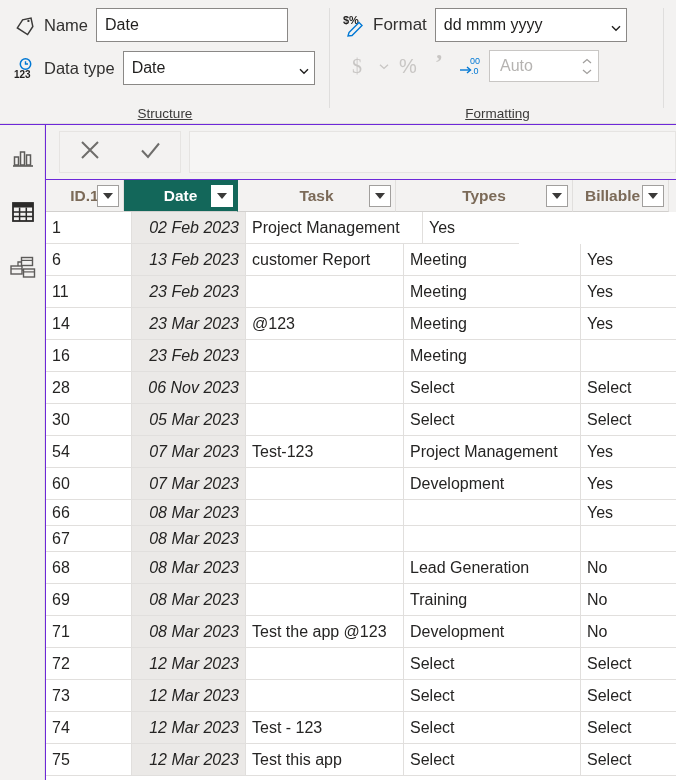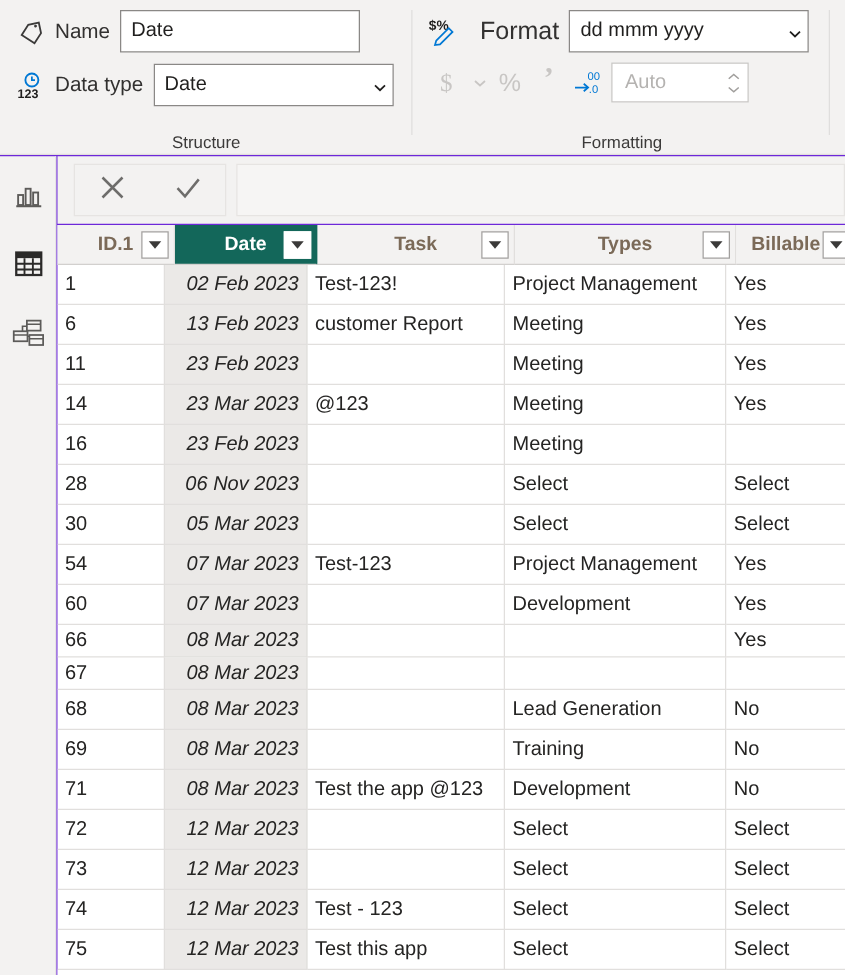--- a/index.html
+++ b/index.html
@@ -14,21 +14,21 @@
 
   
   .ribbon {
     position: absolute; left:0; top:0; width:676px; height:124px;
     background:#f3f2f1;
     border-bottom:1px solid #e1dfdd;
   }
   .ribbon-group { position:absolute; top:0; height:124px; }
   .group-label {
     position:absolute; bottom:3px; width:100%; text-align:center;
-    font-size:13.5px; color:#3b3a39;
+    font-size:13.5px; color:#3b3a39;text-decoration:underline;
   }
   .group-sep {
     position:absolute; top:8px; width:1px; height:100px; background:#dfdedd;
   }
 
   
   #grp-structure { left:0; width:330px; }
   .fld-row { position:absolute; display:flex; align-items:center; }
   #row-name { left:10px; top:8px; }
   #row-type { left:10px; top:51px; }
@@ -45,21 +45,21 @@
   }
   #name-input { width:192px; }
   #type-select {
     width:192px; justify-content:space-between; padding-right:6px;
   }
   .chev { width:10px; height:10px; }
 
   
   #grp-formatting { left:331px; width:333px; }
   #fmt-row1 { position:absolute; left:10px; top:8px; display:flex; align-items:center; }
-  #fmt-label { font-size:20px; color:#323130; margin-left:13px; white-space:nowrap; }
+  #fmt-label { font-size:17px; color:#323130; margin-left:2px; white-space:nowrap; }
   #fmt-select {
     margin-left:8px; width:192px; height:34px; background:#fff; border:1px solid #8a8886;
     display:flex; align-items:center; justify-content:space-between;
     padding:0 6px 0 8px; font-size:16px; color:#201f1e;
   }
   #fmt-row2 { position:absolute; left:12px; top:50px; display:flex; align-items:center; }
   .fmt-btn {
     width:32px; height:32px; display:flex; align-items:center; justify-content:center;
     color:#c8c6c4;
   }
@@ -132,21 +132,21 @@
     flex:0 0 auto; overflow:hidden; white-space:nowrap;
   }
   .cell.c-id   { width:86px; justify-content:flex-start; }
   .cell.c-date {
     width:114px; justify-content:flex-end; font-style:italic;
     background:#ebe9e7; 
   }
   .cell.c-task { width:158px; }
   .cell.c-type { width:177px; }
   .cell.c-bill { width:96px; border-right:none; }
-  .hdr-cell.c-id{width:94px;} .hdr-cell.c-date{width:114px;}
+  .hdr-cell.c-id{width:78px;} .hdr-cell.c-date{width:114px;}
   .hdr-cell.c-task{width:158px;text-align:right;} .hdr-cell.c-type{width:177px;}
   .hdr-cell.c-bill{width:96px; justify-content:flex-start; padding-left:12px;}
   .grid-tail { height:40px; background:#fff; border-bottom:1px solid #e1dfdd;}
 </style>
 </head>
 <body>
 
 <div id="app">
 
   <div class="ribbon">
@@ -343,21 +343,20 @@
           <span>Billable</span>
           <span class="filter-btn">
             <span class="tri"></span>
           </span>
         </div>
       </div>
     <div id="rows-container">
         <div class="row">
           <div class="cell c-id">1</div>
           <div class="cell c-date">02 Feb 2023</div>
-          <div class="cell c-task">Test-123!</div>
           <div class="cell c-type">Project Management</div>
           <div class="cell c-bill">Yes</div>
         </div>
         <div class="row">
           <div class="cell c-id">6</div>
           <div class="cell c-date">13 Feb 2023</div>
           <div class="cell c-task">customer Report</div>
           <div class="cell c-type">Meeting</div>
           <div class="cell c-bill">Yes</div>
         </div>

